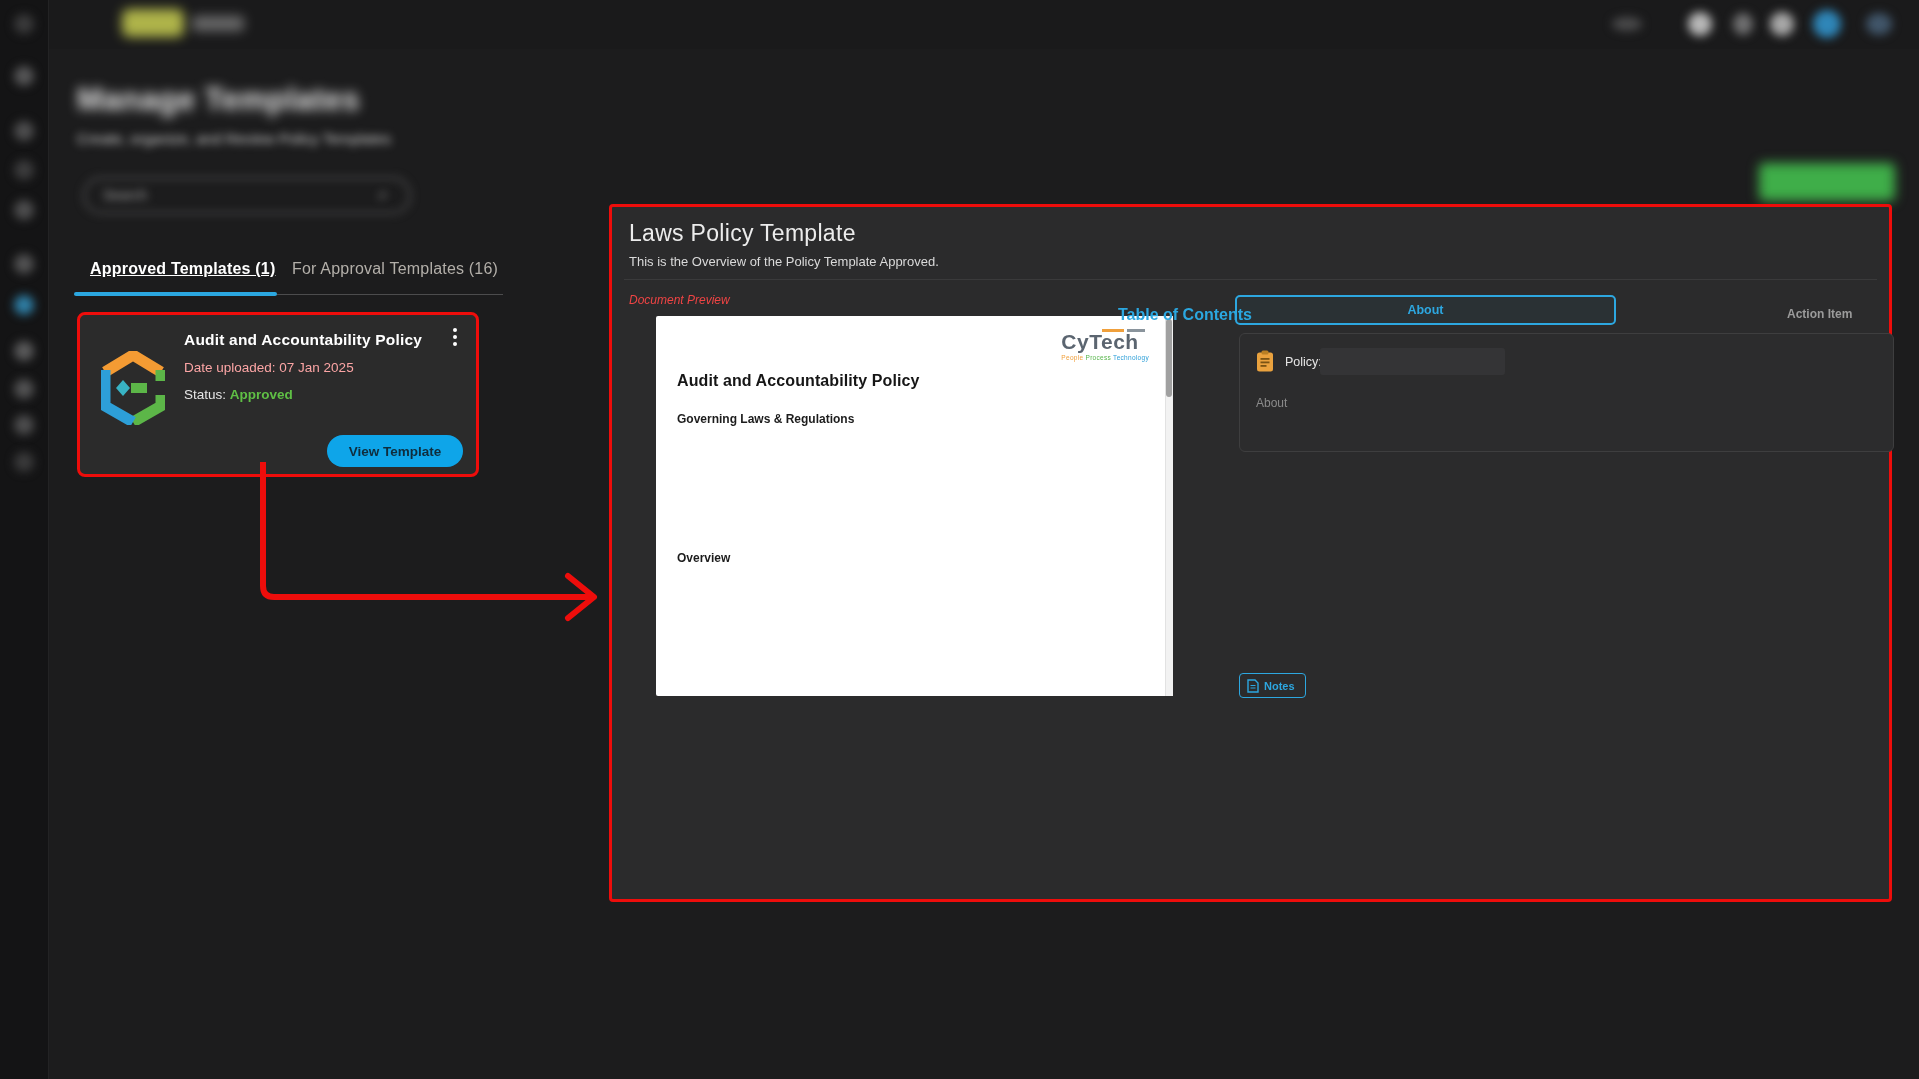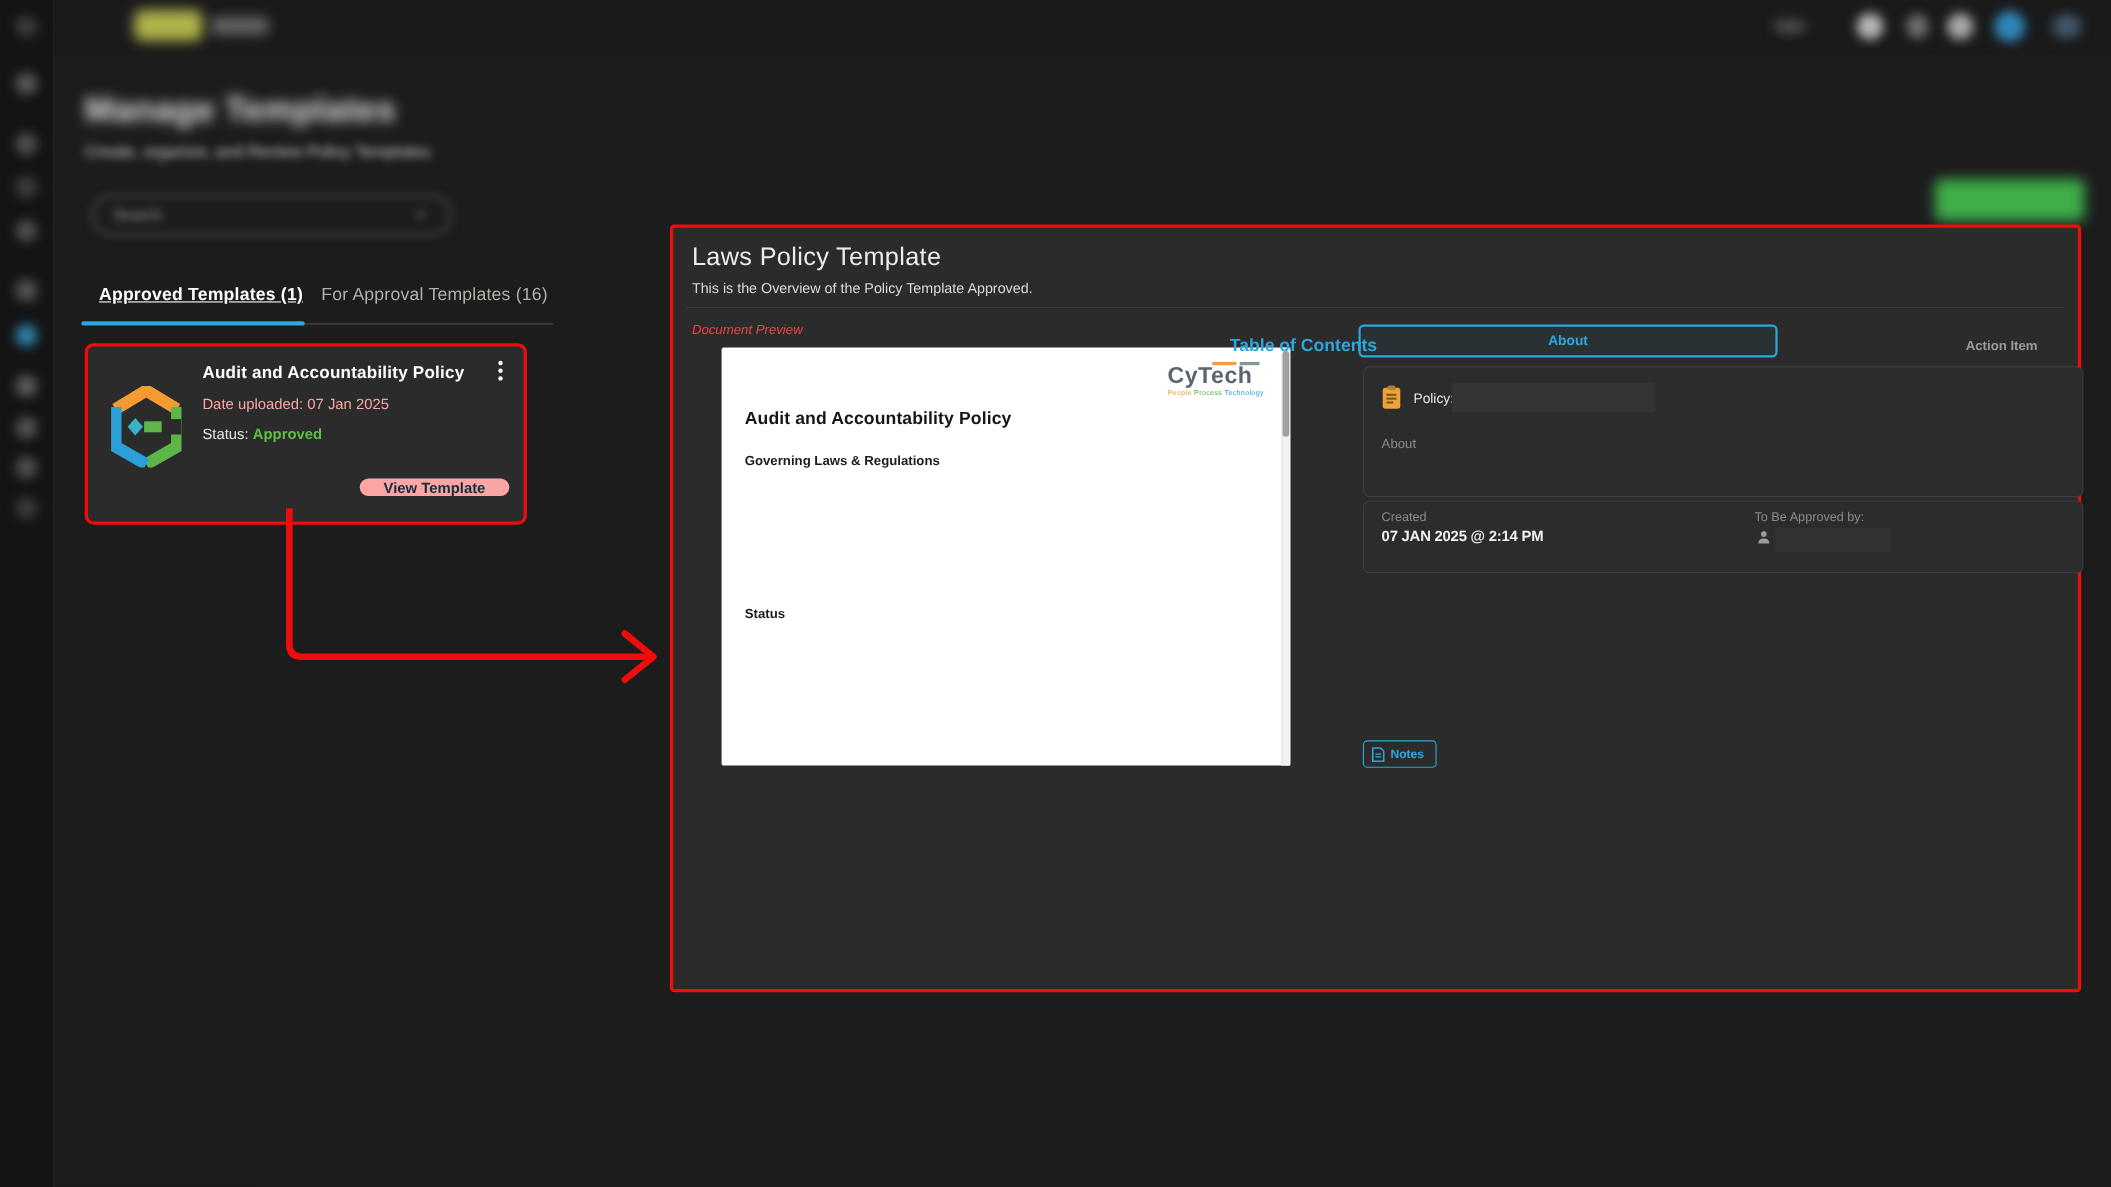--- a/index.html
+++ b/index.html
@@ -32,21 +32,21 @@
   #tab-underline { left:74px; top:292px; width:203px; height:4px; background:#2ba7e0; border-radius:2px; }
 
   
   #card { left:77px; top:312px; width:402px; height:165px; background:#2b2b2b; border:3px solid #ee0d0b; border-radius:8px; }
   #card .title { position:absolute; left:104px; top:16px; font-size:15.5px; font-weight:800; color:#ffffff; letter-spacing:.2px; }
   #card .meta  { position:absolute; left:104px; top:45px; font-size:13.5px; color:#fca5a5; }
   #card .meta2 { position:absolute; left:104px; top:72px; font-size:13.5px; color:#e6e6e6; }
   #card .approved { color:#5fbf45; font-weight:700; }
   #kebab { position:absolute; right:14px; top:10px; width:14px; height:24px; cursor:pointer; }
   #kebab i { display:block; width:4px; height:4px; border-radius:50%; background:#ffffff; margin:3px auto; }
-  #view-template-btn { position:absolute; left:247px; top:120px; width:136px; height:16px; background:#fca5a5;
+  #view-template-btn { position:absolute; left:247px; top:120px; width:136px; height:32px; background:#0ea5e9;
        border:none; border-radius:16px; font-size:13.5px; font-weight:700; color:#0f2d3d;
        font-family:"Liberation Sans",sans-serif; }
 
   
   #connector { left:230px; top:460px; width:400px; height:170px; pointer-events:none; }
 
   
   #panel { left:609px; top:204px; width:1283px; height:698px; background:#2b2b2c; border:3px solid #ee0d0b; border-radius:4px; }
   #panel-title { left:17px; top:13px; font-size:23px; color:#ececec; font-weight:400; letter-spacing:.3px; }
   #panel-sub { left:17px; top:47px; font-size:13px; color:#dadada; }
@@ -168,21 +168,21 @@
       <div id="cytech" class="abs">
         <div class="word">CyTech<span class="bar-o"></span><span class="bar-g"></span></div>
         <div class="tag">
           <span class="t1">People</span>
           <span class="t2">Process</span>
           <span class="t3">Technology</span>
         </div>
       </div>
       <div id="doc-title" class="abs">Audit and Accountability Policy</div>
       <div id="doc-h1" class="abs">Governing Laws &amp; Regulations</div>
-      <div id="doc-h2" class="abs">Status</div>
+      <div id="doc-h2" class="abs">Overview</div>
       <div id="doc-scroll">
           <div id="doc-thumb"></div>
         </div>
     </div>
 
     <div id="toc-link" class="abs">Table of Contents</div>
     <div id="about-tab" class="abs">About</div>
     <div id="action-tab" class="abs">Action Item</div>
 
     <div id="info1" class="info-card">
@@ -191,30 +191,20 @@
         <rect x="5.5" y="0.5" width="7" height="4" rx="1.5" fill="#b97f24"></rect>
         <rect x="4.5" y="8" width="9" height="1.8" fill="#7a5314"></rect>
         <rect x="4.5" y="11.5" width="9" height="1.8" fill="#7a5314"></rect>
         <rect x="4.5" y="15" width="6" height="1.8" fill="#7a5314"></rect>
       </svg>
       <span id="policy-label">Policy:</span>
       <span id="policy-value"></span>
       <span id="about-label">About</span>
     </div>
 
-    <div id="info2" class="info-card">
-      <span id="created-label">Created</span>
-      <span id="created-value">07 JAN 2025 @ 2:14 PM</span>
-      <span id="approver-label">To Be Approved by:</span>
-      <svg class="abs" style="left:357px;top:26px" width="13" height="13" viewBox="0 0 13 13">
-        <circle cx="6.5" cy="3.5" r="2.6" fill="#9a9a9a"></circle>
-        <path d="M1.5 12 Q1.5 7.5 6.5 7.5 Q11.5 7.5 11.5 12 Z" fill="#9a9a9a"></path>
-      </svg>
-      <span id="approver-value"></span>
-    </div>
 
     <button id="notes-btn" class="abs">
       <svg width="12" height="14" viewBox="0 0 12 14">
         <path d="M1 1 H8 L11 4 V13 H1 Z" fill="none" stroke="#2da7e0" stroke-width="1.4"></path>
         <path d="M3.5 6.5 H8.5 M3.5 9 H8.5" stroke="#2da7e0" stroke-width="1.2"></path>
       </svg>
       <span>Notes</span>
     </button>
   </section>
 </div>

